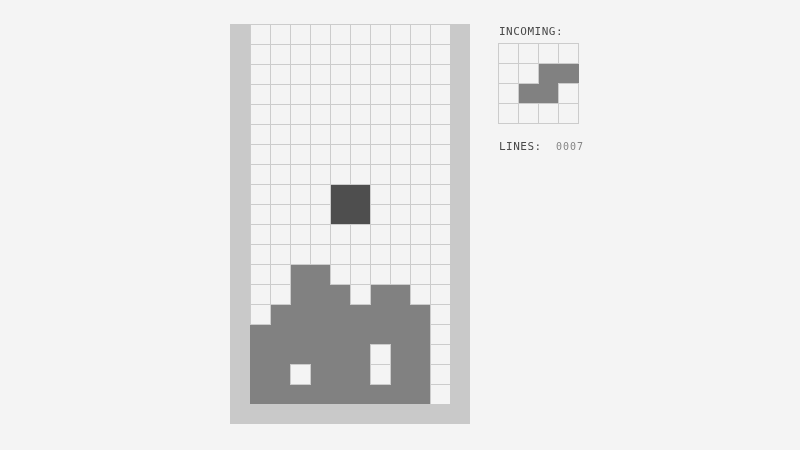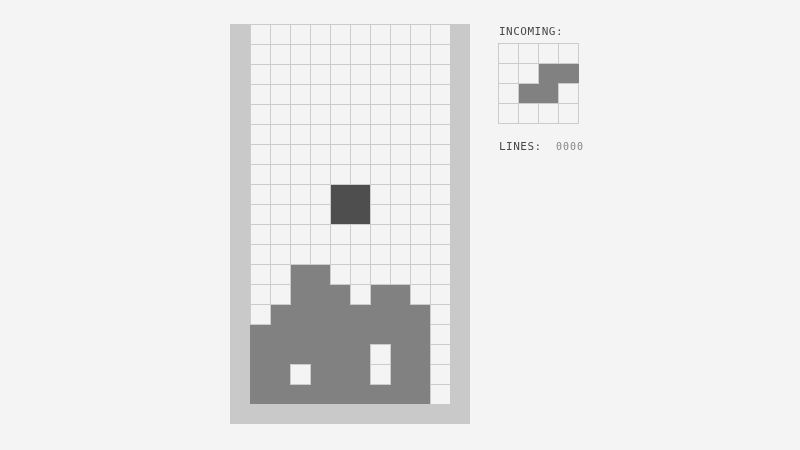--- a/index.html
+++ b/index.html
@@ -305,15 +305,15 @@
       <div class="cell fill" style="left: 40px; top: 40px; background: rgb(129, 129, 129);"></div>
       <div class="cell empty" style="left: 60px; top: 40px;"></div>
       <div class="cell empty" style="left: 0px; top: 60px;"></div>
       <div class="cell empty" style="left: 20px; top: 60px;"></div>
       <div class="cell empty" style="left: 40px; top: 60px;"></div>
       <div class="cell empty" style="left: 60px; top: 60px;"></div>
     </div>
 
   <div class="side-label lines-label">LINES:</div>
 
-  <div class="lines-value">0000</div>
+  <div class="lines-value">0007</div>
 
 </div>
 
 </body></html>

